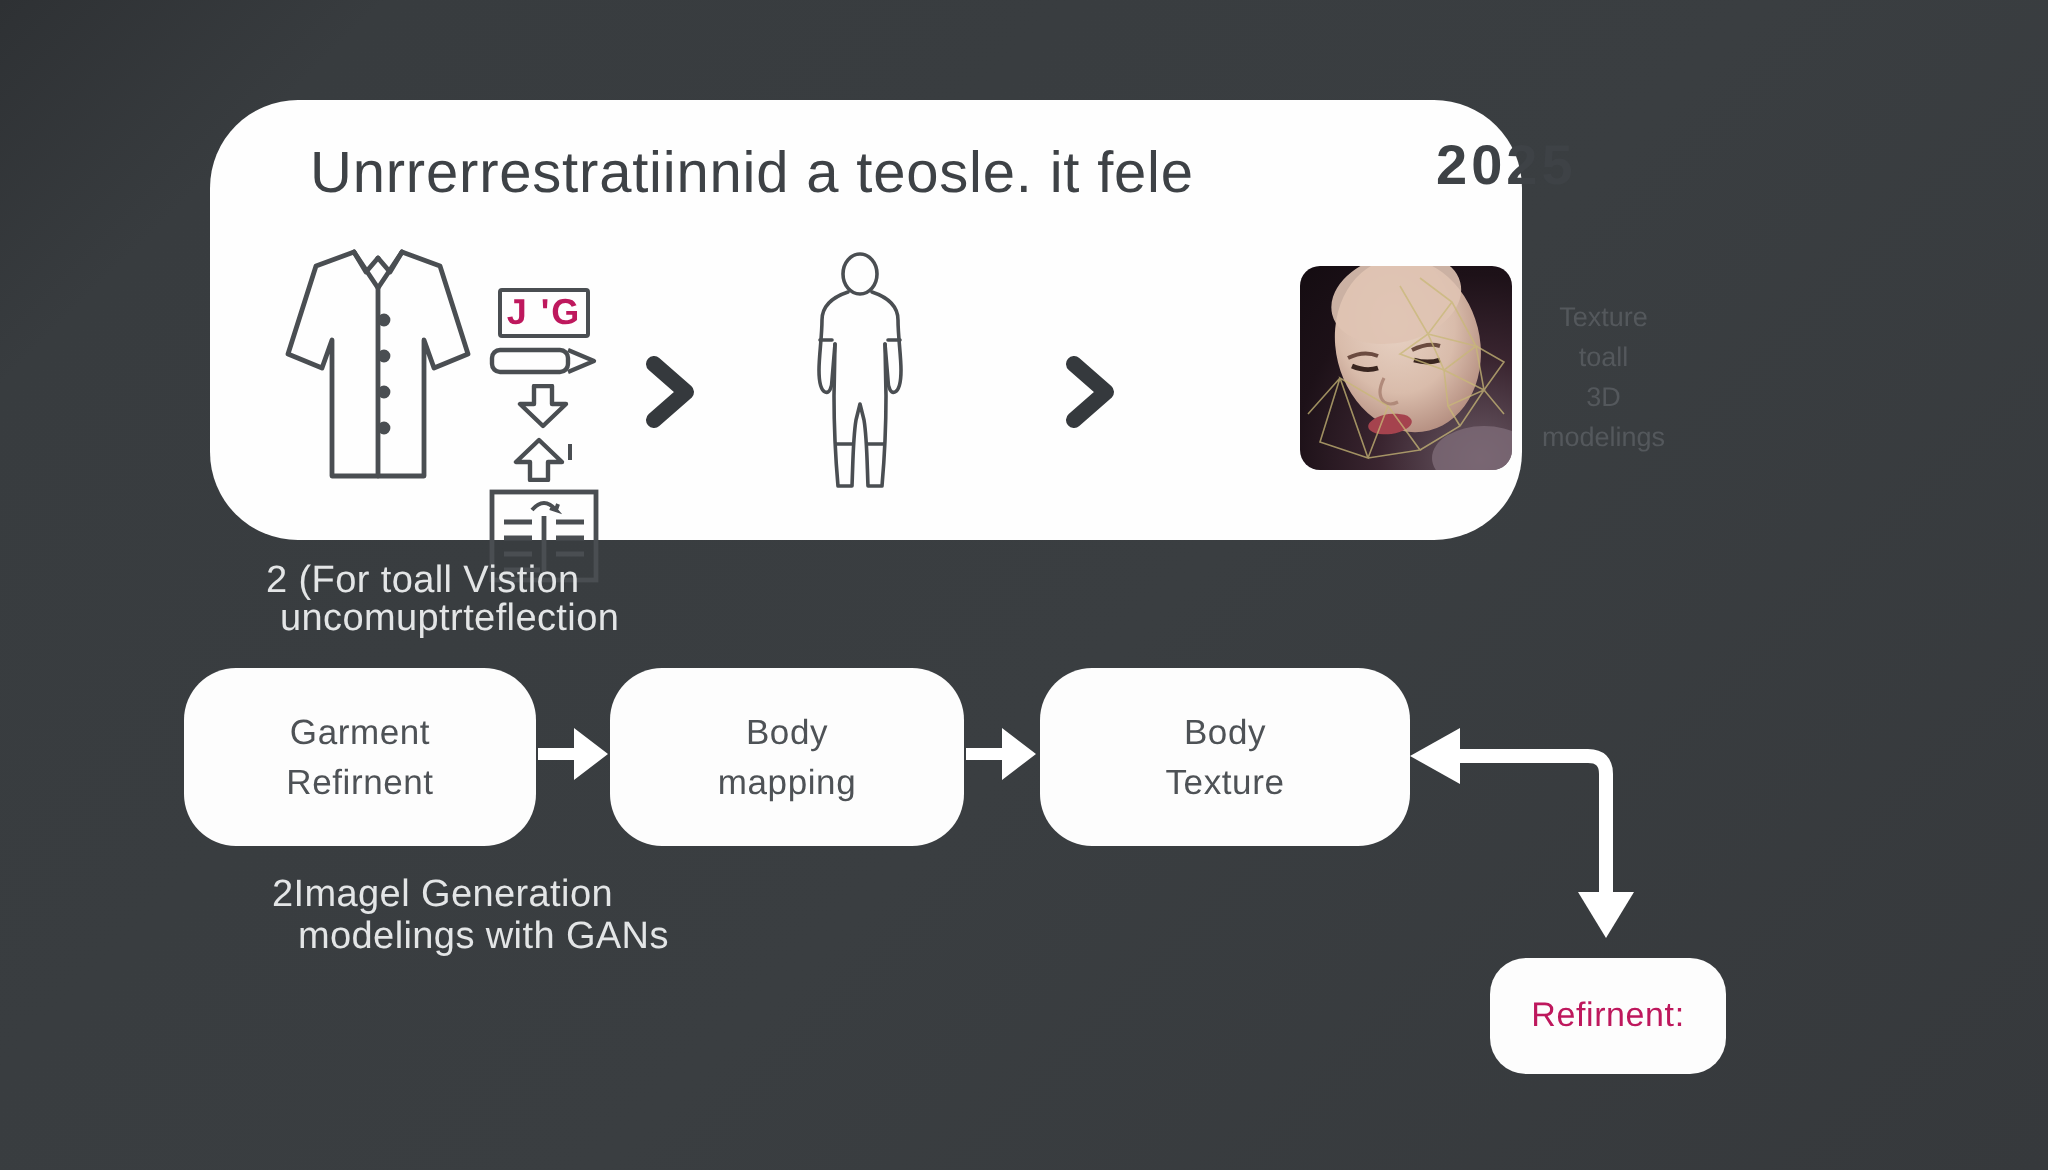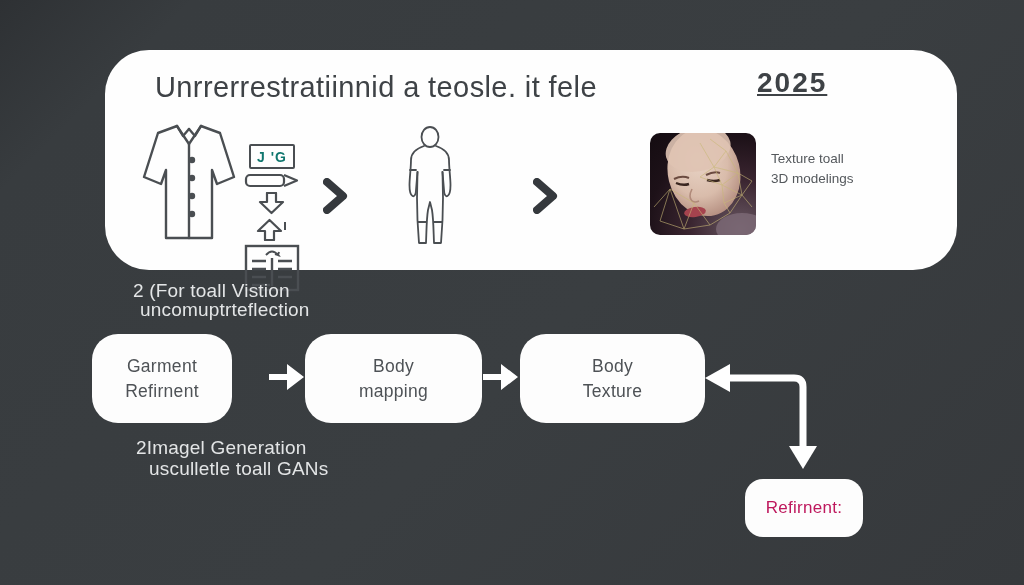--- a/index.html
+++ b/index.html
@@ -4,40 +4,40 @@
 <style>
   * { margin:0; padding:0; box-sizing:border-box; }
   html,body { width:1024px; height:585px; }
   body {
     position:relative;
     font-family:"Liberation Sans", sans-serif;
     background:linear-gradient(135deg, #2e3134 0%, #383c3f 12%, #3a3e41 55%, #36393c 100%);
     overflow:hidden;
   }
   .card {
-    position:absolute; left:105px; top:50px; width:852px; height:220px;
-    background:#fefefe; border-radius:44px;
+    position:absolute; left:105px; top:50px; width:656px; height:220px;
+    background:#fefefe; border-radius:44px;text-align:center;
   }
   .card-title {
     position:absolute; left:50px; top:21px;
     font-size:29px; font-weight:500; color:#3e4246; letter-spacing:0.4px;
   }
   .card-year {
-    position:absolute; left:652px; top:17px;
-    font-size:28px; font-weight:700; color:#3e4246; letter-spacing:2px;text-decoration:underline;
+    position:absolute; left:613px; top:17px;
+    font-size:28px; font-weight:700; color:#3e4246; letter-spacing:2px;
   }
   .shirt-wrap { position:absolute; left:33px; top:70px; }
   .iconcol {
     position:absolute; left:139px; top:94px; width:56px; height:150px;
     display:flex; flex-direction:column; align-items:center; gap:3px;
   }
   .glyph-box {
     width:46px; height:25px; border:2px solid #4a4e52; border-radius:2px;
     display:flex; align-items:center; justify-content:center;
-    font-size:14px; font-weight:700; color:#0f766e; letter-spacing:1px;
+    font-size:18px; font-weight:700; color:#be185d; letter-spacing:1px;
   }
   .chev { position:absolute; top:128px; }
   .chev1 { left:218px; }
   .chev2 { left:428px; }
   .body-wrap { position:absolute; left:293px; top:76px; }
   .face-img {
     position:absolute; left:545px; top:83px; width:106px; height:102px;
     border-radius:10px; overflow:hidden;
     background:radial-gradient(circle at 85% 95%, #6a5964 0%, #3a2530 38%, #1d1118 70%, #140c11 100%);
   }
@@ -48,21 +48,21 @@
   .note { position:absolute; color:#e3e5e6; font-size:19px; line-height:18.5px; font-weight:400; letter-spacing:0.2px; }
   .note1 { left:133px; top:282px; }
   .note1 .l2 { margin-left:7px; }
   .note2 { left:100px; top:437px; line-height:21px;margin-left:36px; }
   .note2 .l2 { margin-left:13px; }
   .flowbox {
     position:absolute; top:334px; height:89px; background:#fdfdfd; border-radius:26px;
     display:flex; flex-direction:column; align-items:center; justify-content:center;
     font-size:17.5px; color:#4e5256; line-height:25px; font-weight:500; letter-spacing:0.3px;
   }
-  .fb1 { left:92px;  width:140px; }
+  .fb1 { left:92px;  width:176px; }
   .fb2 { left:305px; width:177px; }
   .fb3 { left:520px; width:185px; }
   .flow-arrow { position:absolute; top:362px; }
   .fa1 { left:268px; }
   .fa2 { left:482px; }
   .elbow-arrow { position:absolute; left:702px; top:352px; }
   .refine-box {
     position:absolute; left:745px; top:479px; width:118px; height:58px;
     background:#fdfdfd; border-radius:18px;
     display:flex; align-items:center; justify-content:center;
@@ -166,21 +166,21 @@
   </div>
 </div>
 
 <div class="note note1">
   <div class="l1">2 (For toall Vistion</div>
   <div class="l2">uncomuptrteflection</div>
 </div>
 
 <div class="note note2">
   <div class="l1">2Imagel Generation</div>
-  <div class="l2">usculletle toall GANs</div>
+  <div class="l2">modelings with GANs</div>
 </div>
 
 <div class="flowbox fb1">
   <span>Garment</span>
   <span>Refirnent</span>
 </div>
 <svg class="flow-arrow fa1" width="38" height="30" viewBox="0 0 38 30">
   <path d="M1,12 h18 v-10 L36,15 L19,28 v-10 h-18 z" fill="#ffffff"></path>
 </svg>
 <div class="flowbox fb2">

